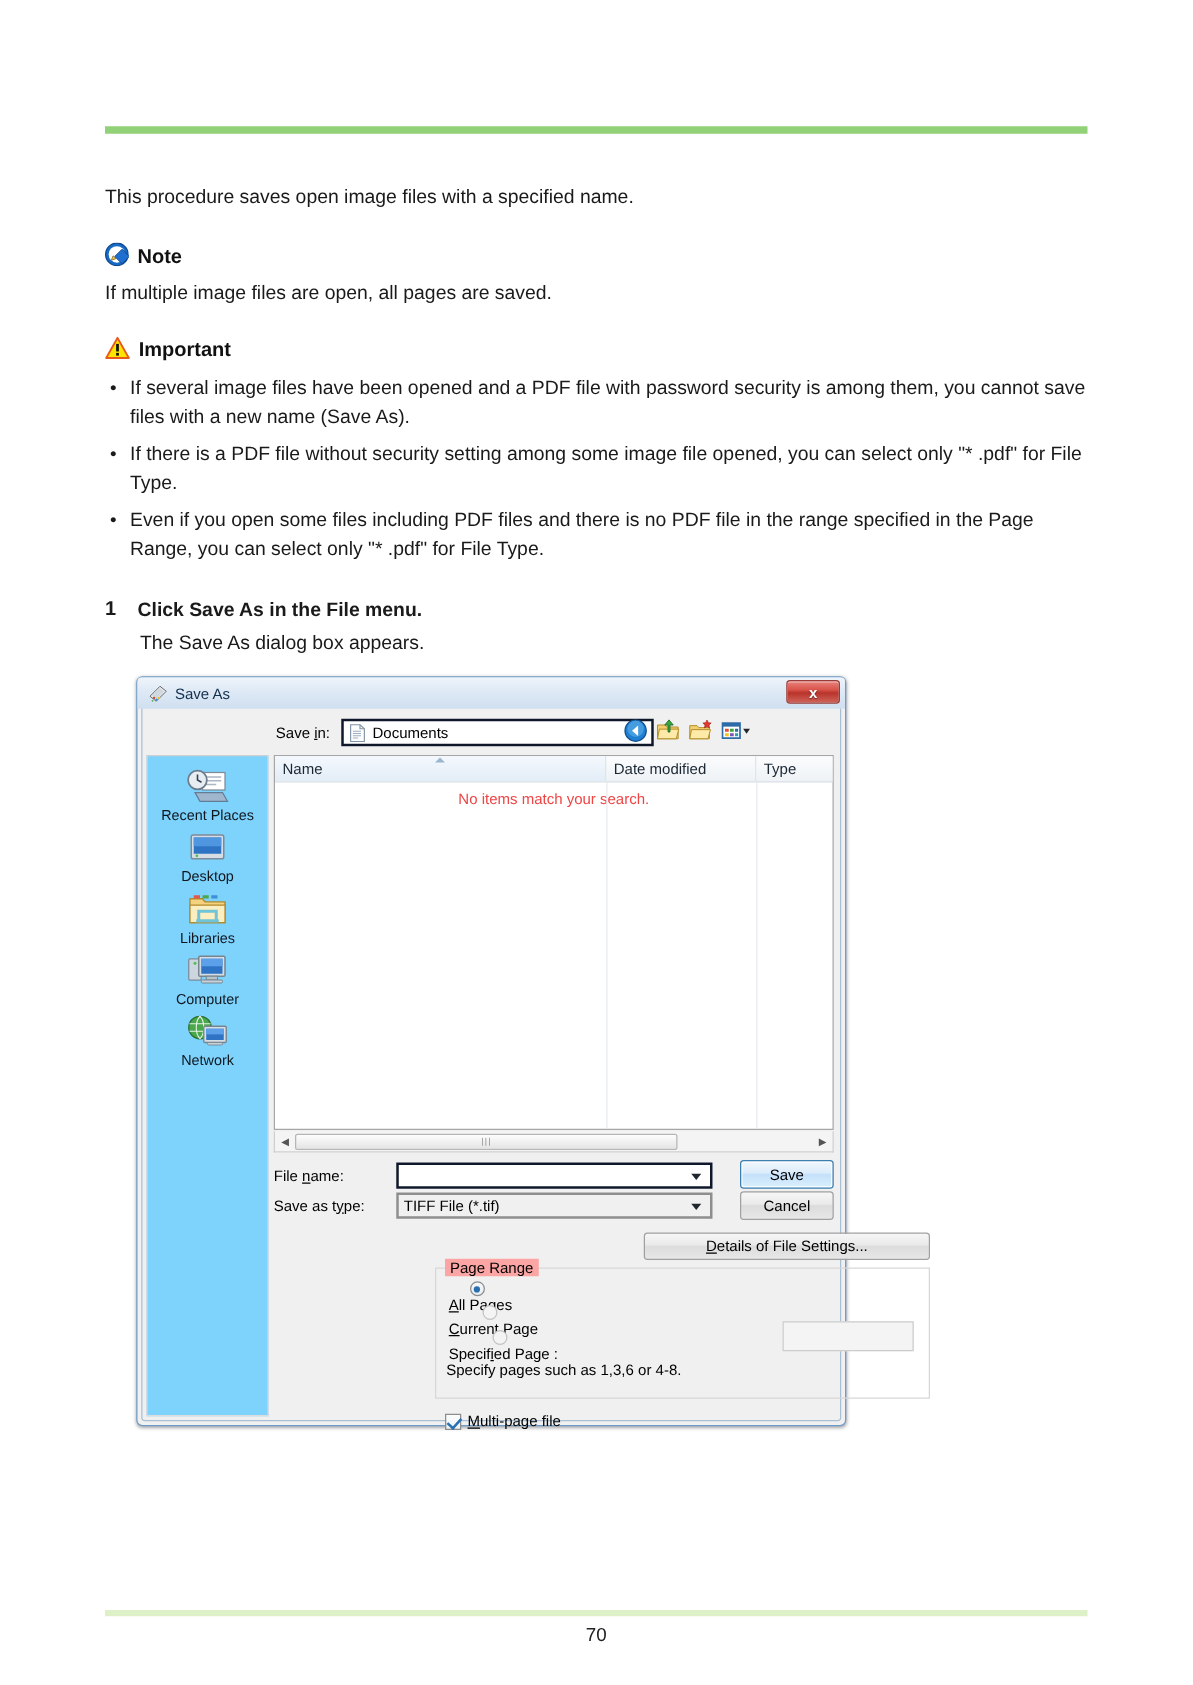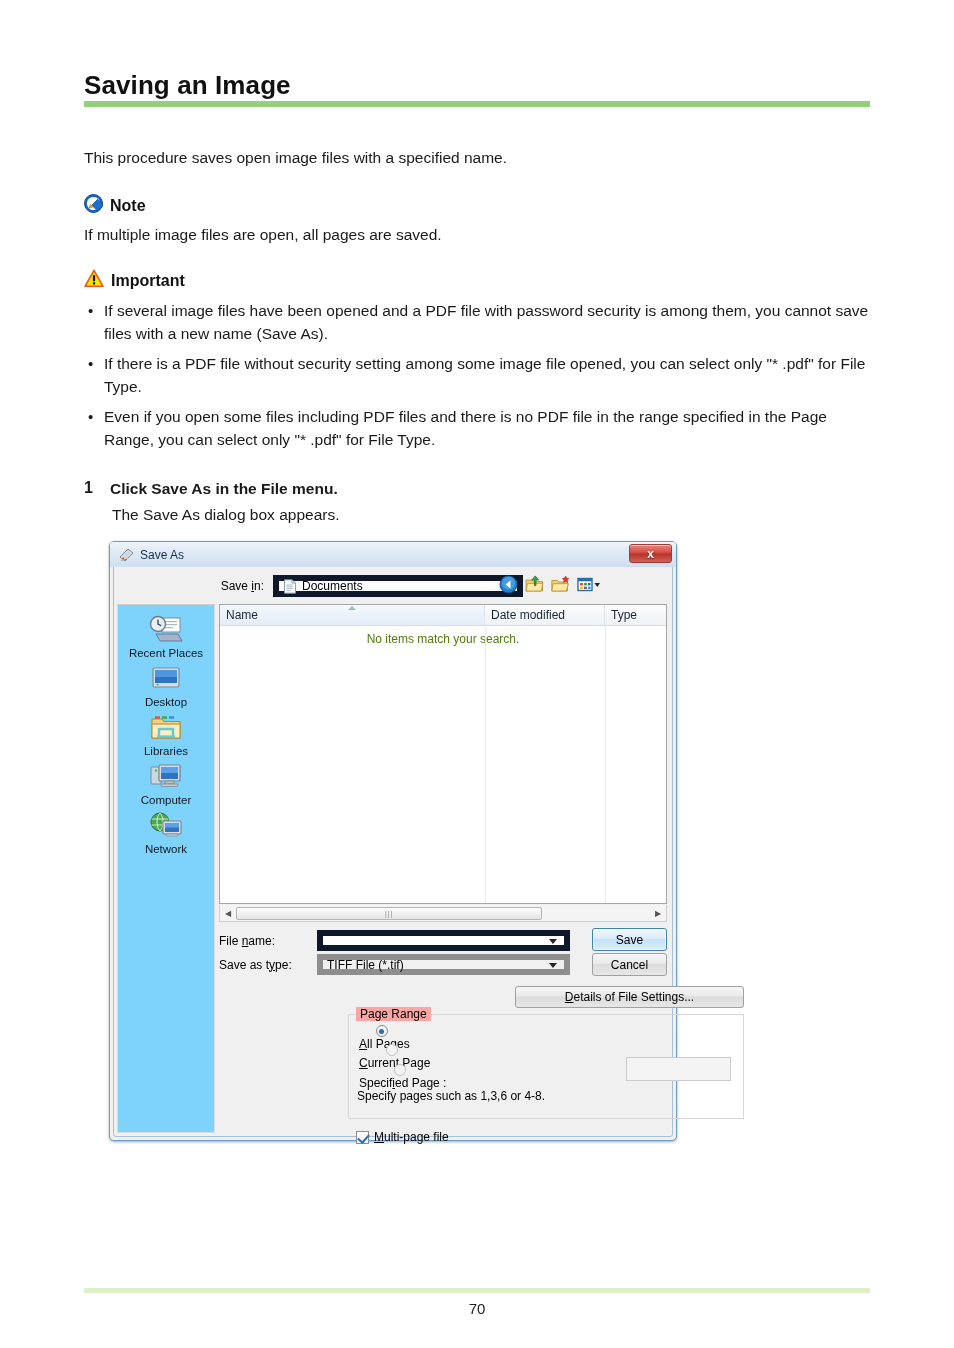--- a/index.html
+++ b/index.html
@@ -117,21 +117,21 @@
   
   .savein-row {
     position:absolute; left:0; top:6px; right:8px; height:24px;
     display:flex; align-items:center;
   }
   .savein-label {
     width:162px; text-align:right; padding-right:9px; font-size:12px;
   }
   .combo {
     position:relative; height:22px; background:#fff;
-    border:6px solid #0f172a;
+    border:2px solid #0f172a;
     display:flex; align-items:center; padding:0 20px 0 4px;
     font-size:12px;
   }
   .combo .caret {
     position:absolute; right:7px; top:50%; margin-top:-2px;
     width:0;height:0;border-left:4px solid transparent;border-right:4px solid transparent;
     border-top:5px solid #20262c;
   }
   .savein-combo { width:250px; }
   .doc-ico { width:14px; height:15px; margin-right:5px; position:relative; display:inline-block;}
@@ -173,21 +173,21 @@
   }
   .fl-col.name { width:265px; background:linear-gradient(to bottom,#f3f8fd,#e3edf7); }
   .fl-col.date { width:120px; }
   .fl-col.type { flex:1; border-right:none; }
   .sort-arrow {
     position:absolute; left:50%; top:1px; margin-left:-4px;
     width:0;height:0;border-left:4px solid transparent;border-right:4px solid transparent;
     border-bottom:4px solid #9bb6cd;
   }
   .fl-empty {
-    text-align:center; padding-top:6px; font-size:12px; color:#4d7c0f;
+    text-align:center; padding-top:6px; font-size:12px; color:#ef4444;
   }
   .fl-divider { position:absolute; top:21px; bottom:0; width:1px; background:#e6ebef; }
   .fl-divider.d1 { left:265px; }
   .fl-divider.d2 { left:385px; }
 
   
   .hscroll {
     position:absolute; left:108px; top:337px; right:8px; height:17px;
     background:#f4f4f4; border:1px solid #cfcfcf; border-top:none;
     display:flex; align-items:center;
@@ -266,21 +266,20 @@
   .check.on::after {
     content:""; position:absolute; left:3px; top:0px; width:5px; height:9px;
     border:solid #2a6fb0; border-width:0 2px 2px 0; transform:rotate(42deg);
   }
 </style>
 </head>
 <body>
 
 <div class="page">
 
-  <div class="page-title">Saving an Image</div>
   <div class="title-rule"></div>
 
   <div class="intro">This procedure saves open image files with a specified name.</div>
 
   <div class="callout-head note">
     <span>
       <svg width="19" height="19" viewBox="0 0 19 19">
         <circle cx="9.5" cy="9.5" r="9" fill="#1769c4" stroke="#0d4a91"></circle>
         <circle cx="9.5" cy="9.5" r="6.6" fill="#ffffff"></circle>
         <rect x="9.5" y="3.6" width="8.3" height="8.3" fill="#1f6fd0" stroke="#0d4a91" stroke-width=".7" transform="rotate(45 9.5 9.5)"></rect>

